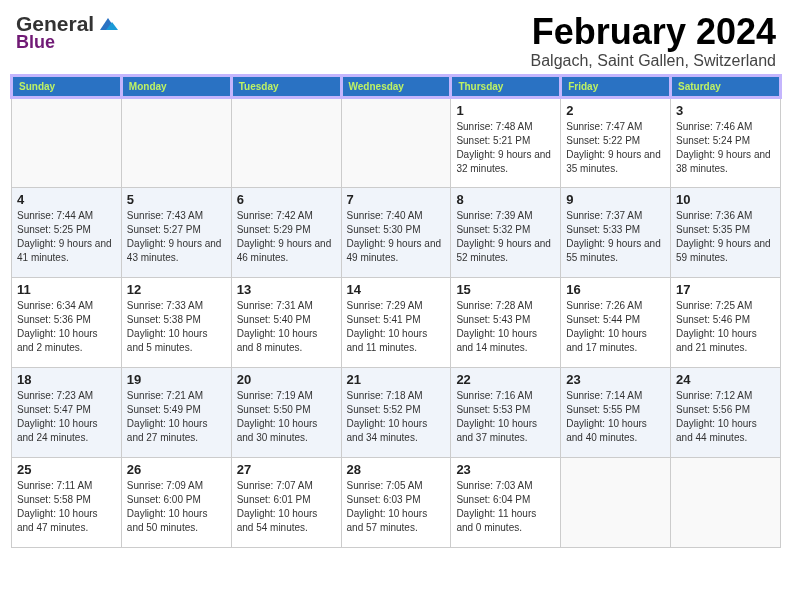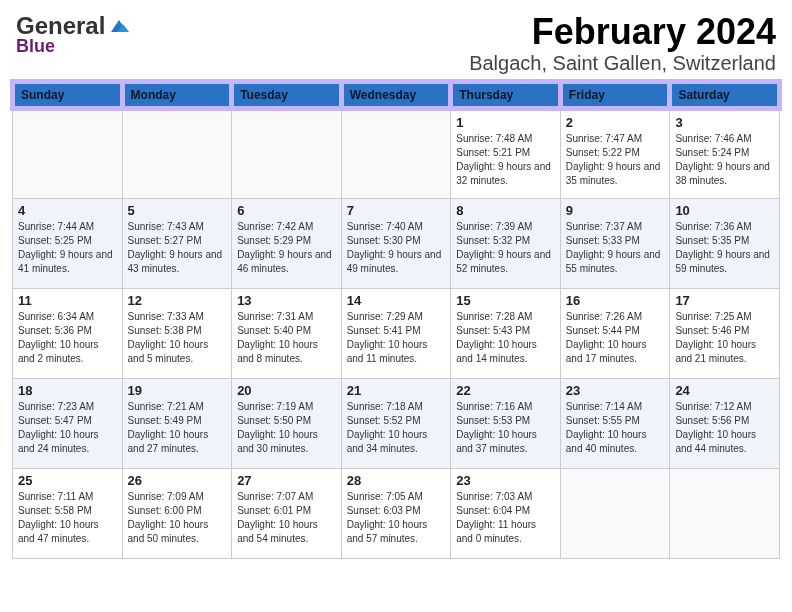--- a/index.html
+++ b/index.html
@@ -17,21 +17,21 @@
     }
     .logo-area {
       display: flex;
       flex-direction: column;
       align-items: flex-start;
       min-width: 100px;
     }
     .logo-text {
       display: flex;
       align-items: center;
-      font-size: 24px;
+      font-size: 21px;
       font-weight: bold;
     }
     .logo-general {
       color: #333;
     }
     .logo-icon {
       width: 24px;
       height: 24px;
       margin-left: 2px;
     }
@@ -39,39 +39,39 @@
       flex: 1;
       text-align: right;
     }
     .calendar-title {
       font-size: 36px;
       font-weight: bold;
       color: #000000;
       line-height: 1.1;
     }
     .calendar-subtitle {
-      font-size: 20px;
+      font-size: 16px;
       color: #444;
     }
     .calendar-container {
       padding: 0 10px 10px 10px;
     }
     table {
       width: 100%;
       border-collapse: collapse;
       table-layout: fixed;
     }
     .day-header {
       background-color: #2a72c3;
-      color: #0f172a;
-      font-size: 12px;
+      color: #bef264;
+      font-size: 10px;
       font-weight: bold;
       text-align: left;
       padding: 4px 6px;
-      border: 5px solid #c4b5fd;
+      border: 3px solid #c4b5fd;
     }
     .calendar-cell {
       border: 1px solid #ccc;
       vertical-align: top;
       padding: 4px 5px;
       font-size: 10.5px;
       color: #333;
       height: 90px;
       background: #fff;
     }

